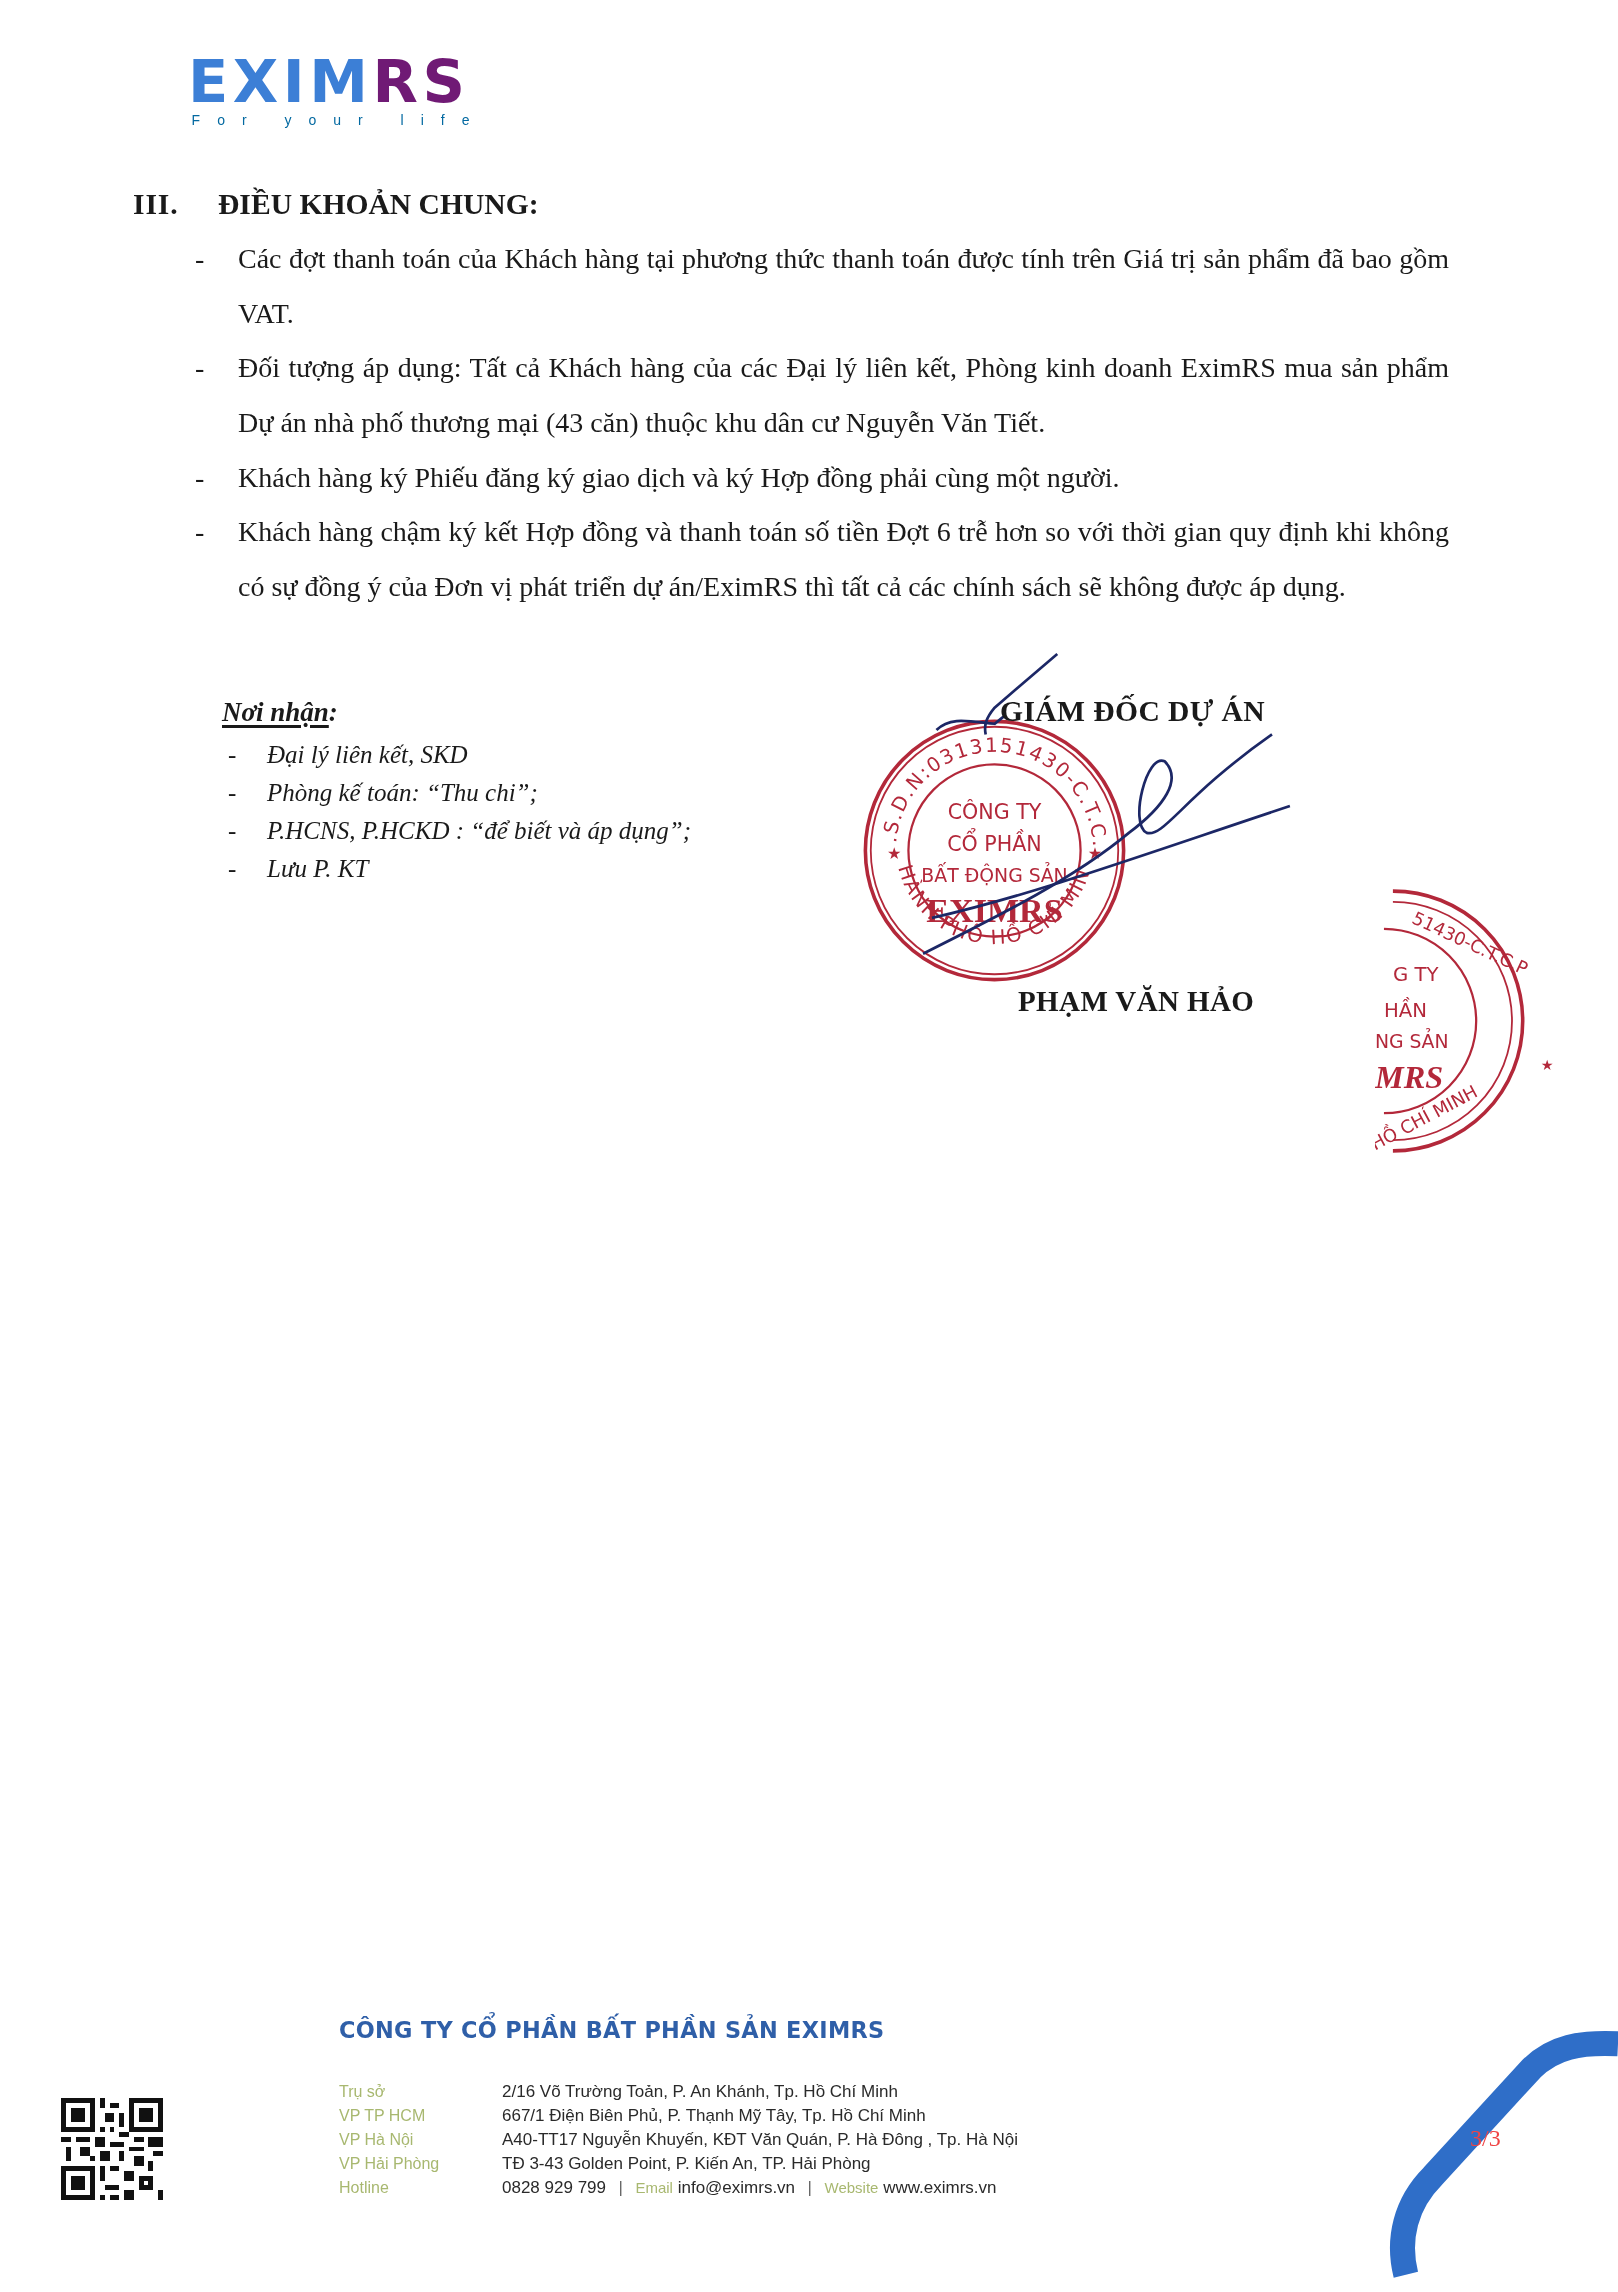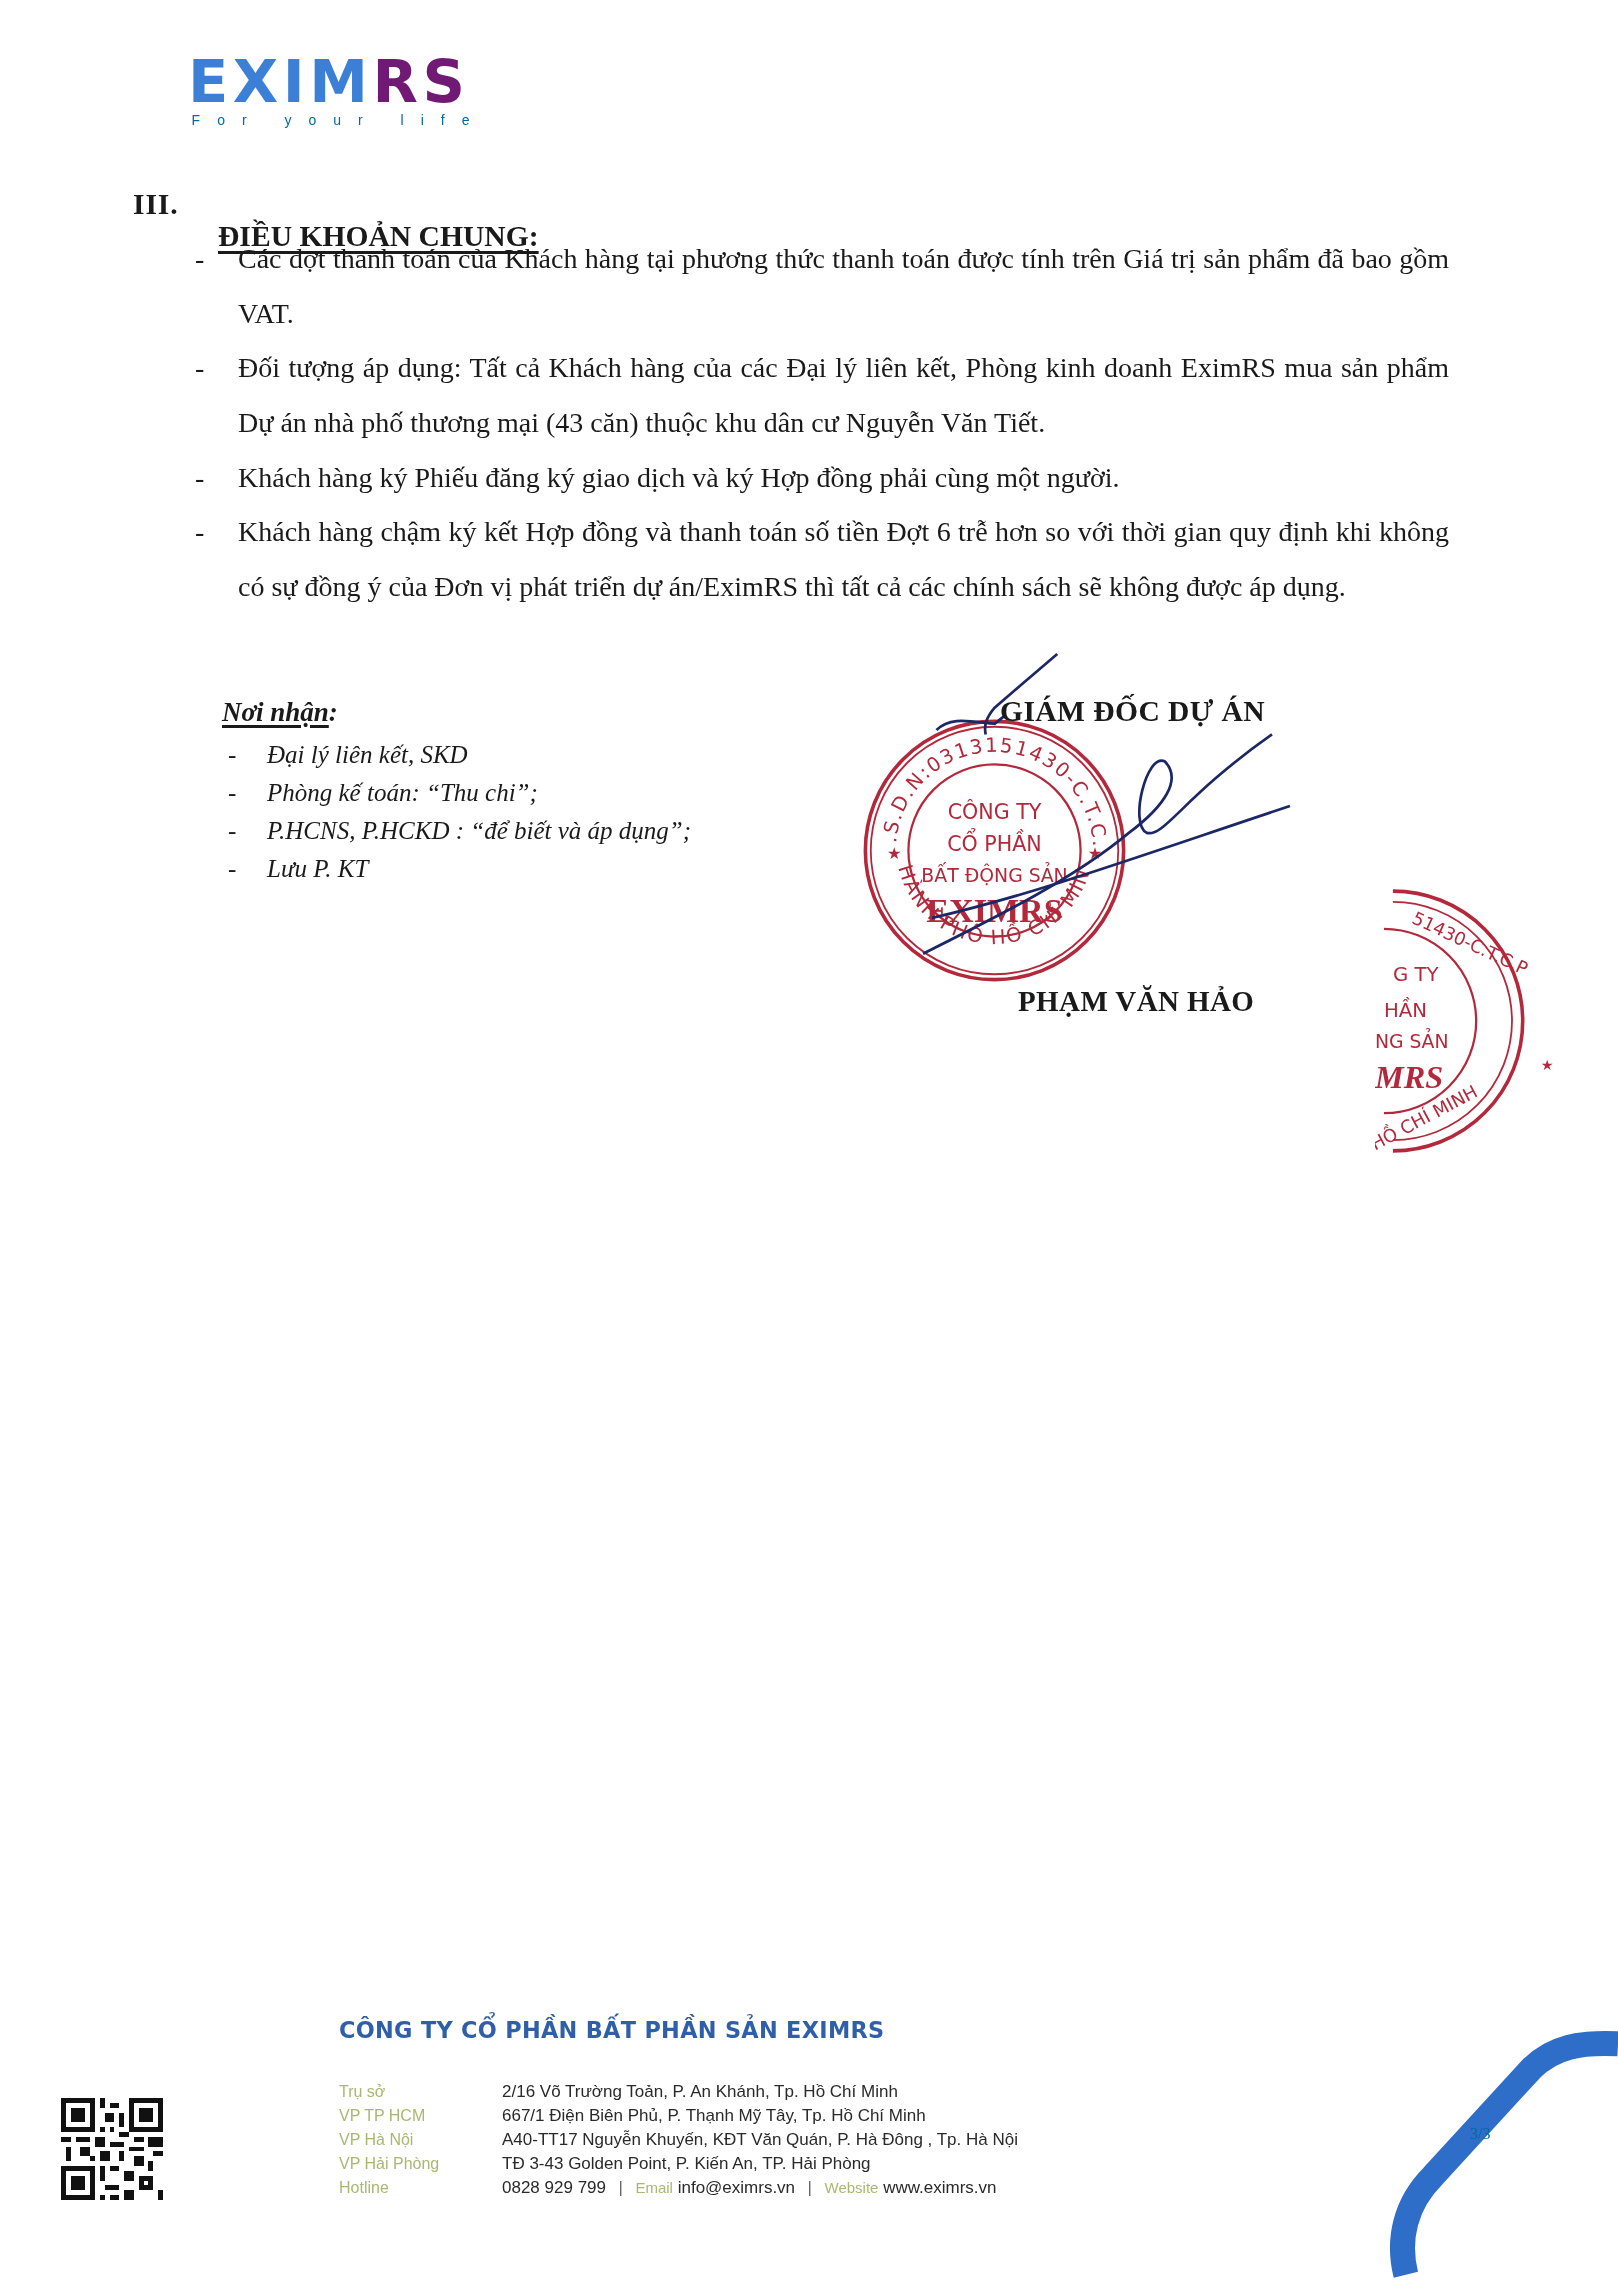--- a/index.html
+++ b/index.html
@@ -10,21 +10,21 @@
   .abs { position:absolute; }
   
   .logo { left:188px; top:52px; }
   .logo-main { font-family:"DejaVu Sans", sans-serif; font-weight:bold; font-size:59px; letter-spacing:4.5px; line-height:1; }
   .logo-eximpart { color:#3c7fd6; }
   .logo-rspart { color:#701a75; }
   .logo-tag { font-family:"Liberation Sans", sans-serif; color:#0369a1; font-size:14px; letter-spacing:17px; margin-top:1px; padding-left:3.6px; }
 
   
   .section-num { left:133px; top:188px; font-weight:bold; font-size:29.6px; letter-spacing:0.9px; }
-  .section-title { left:218px; top:188px; font-weight:bold; font-size:29.6px; text-decoration:underline; text-decoration-thickness:2.7px; text-underline-offset:4.5px;margin-top:32px; }
+  .section-title { left:218px; top:188px; font-weight:bold; font-size:29.6px; text-decoration-thickness:2.7px; text-underline-offset:4.5px; }
 
   
   .item { left:195px; width:1254px; font-size:28px; line-height:55px; }
   .item .dash { position:absolute; left:0; top:0; width:27px; }
   .item .txt { margin-left:43px; display:block; text-align:justify; }
 
   
   .recv-title { left:222px; top:697px; font-style:italic; font-weight:bold; font-size:27px; }
   .recv-title u { text-decoration-thickness:2.7px; text-underline-offset:3.6px; }
   .recv-list { left:228px; top:736px; font-style:italic; font-size:25px; line-height:38px; }
@@ -38,21 +38,21 @@
   .stamp2 { left:1375px; top:882px; }
   .sig-lines { left:896px; top:645px; }
 
   
   .foot-company { left:339px; top:2017px; font-family:"DejaVu Sans", sans-serif; font-weight:bold; font-size:22.4px; color:#2f5fa8; letter-spacing:0.3px; }
   .foot-labels { left:339px; top:2080px; font-family:"Liberation Sans", sans-serif; font-size:16px; line-height:24px; color:#a8b870; }
   .foot-values { left:502px; top:2080px; font-family:"Liberation Sans", sans-serif; font-size:17px; line-height:24px; color:#2a2a2a; }
   .foot-values .lab { color:#a8b870; font-size:15px; }
   .foot-values .sep { color:#666; margin:0 12.5px; }
   .qr { left:61px; top:2098px; width:102px; height:102px; }
-  .page-num { left:1470px; top:2125px; font-size:16px; color:#0369a1; }
+  .page-num { left:1470px; top:2125px; font-size:24px; color:#ef4444; }
   .corner { left:1379px; top:1997px; }
 </style>
 </head>
 <body>
 
 <div class="abs logo">
   <div class="logo-main"><span class="logo-eximpart">EXIM</span><span class="logo-rspart">RS</span></div>
   <div class="logo-tag">For your life</div>
 </div>
 

